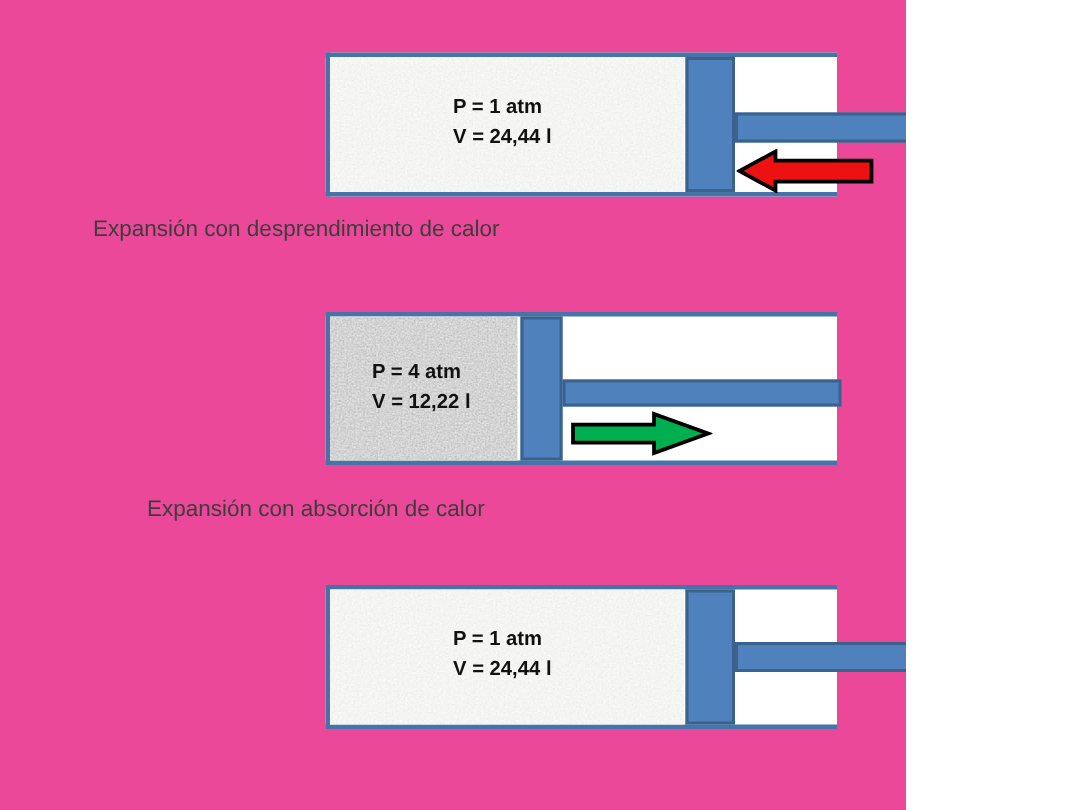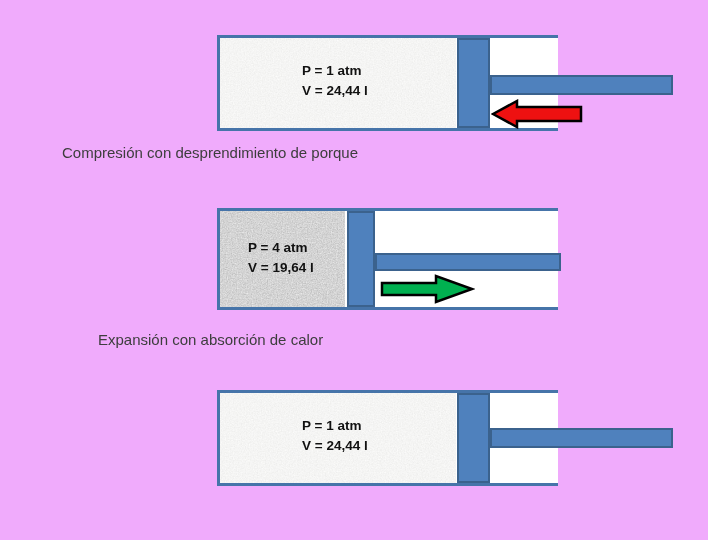--- a/index.html
+++ b/index.html
@@ -1,16 +1,16 @@
 <!DOCTYPE html>
 <html><head>
 <meta charset="utf-8">
 <style>
   html,body{margin:0;padding:0;}
-  .canvas{position:relative;width:708px;height:540px;background:#f0abfc;overflow:hidden;
+  .canvas{position:relative;width:604px;height:540px;background:#ec4899;overflow:hidden;
           font-family:"Liberation Sans",sans-serif;}
   .abs{position:absolute;}
   .cyl{position:absolute;border:3px solid #4674a9;border-right:none;background:#fff;box-sizing:border-box;}
   .piston{position:absolute;background:#4f81bd;border:2px solid #3b628d;box-sizing:border-box;}
   .rod{position:absolute;background:#4f81bd;border:2px solid #3b628d;box-sizing:border-box;}
   .gaslabel{position:absolute;font-weight:bold;font-size:13.5px;line-height:20px;color:#111;white-space:nowrap;}
   .caption{position:absolute;font-size:15px;line-height:19.5px;color:#3d3d3d;white-space:nowrap;}
   svg{display:block;}
 </style>
 </head>
@@ -51,30 +51,30 @@
     <div>P = 1 atm</div>
     <div>V = 24,44 l</div>
   </div>
   <div class="piston" style="left:457px;top:38px;width:33px;height:90px;"></div>
   <div class="rod" style="left:490px;top:75px;width:183px;height:20px;"></div>
   <svg class="abs" width="92" height="30" style="left:491px;top:99px;">
     <polygon points="90,8 26,8 26,2 2,15 26,28 26,22 90,22" fill="#ee1111" stroke="#000" stroke-width="2.5"></polygon>
   </svg>
 
   <div class="caption" style="left:62px;top:143px;">
-    <div>Compresión con desprendimiento de porque</div>
+    <div>Expansión con desprendimiento de calor</div>
   </div>
 
   <div class="cyl" style="left:217px;top:208px;width:341px;height:102px;"></div>
   <svg class="abs" width="125" height="96" style="left:220px;top:211px;">
     <rect width="125" height="96" filter="url(#noiseDark)"></rect>
   </svg>
   <div class="gaslabel" style="left:248px;top:238px;">
     <div>P = 4 atm</div>
-    <div>V = 19,64 l</div>
+    <div>V = 12,22 l</div>
   </div>
   <div class="piston" style="left:347px;top:211px;width:28px;height:96px;"></div>
   <div class="rod" style="left:375px;top:253px;width:186px;height:18px;"></div>
   <svg class="abs" width="96" height="30" style="left:379px;top:274px;">
     <polygon points="3,9 57,9 57,2 93,15 57,28 57,21 3,21" fill="#00b050" stroke="#000" stroke-width="2.5"></polygon>
   </svg>
 
   <div class="caption" style="left:62px;top:330px;margin-left:36px;">
     <div>Expansión con absorción de calor</div>
   </div>

